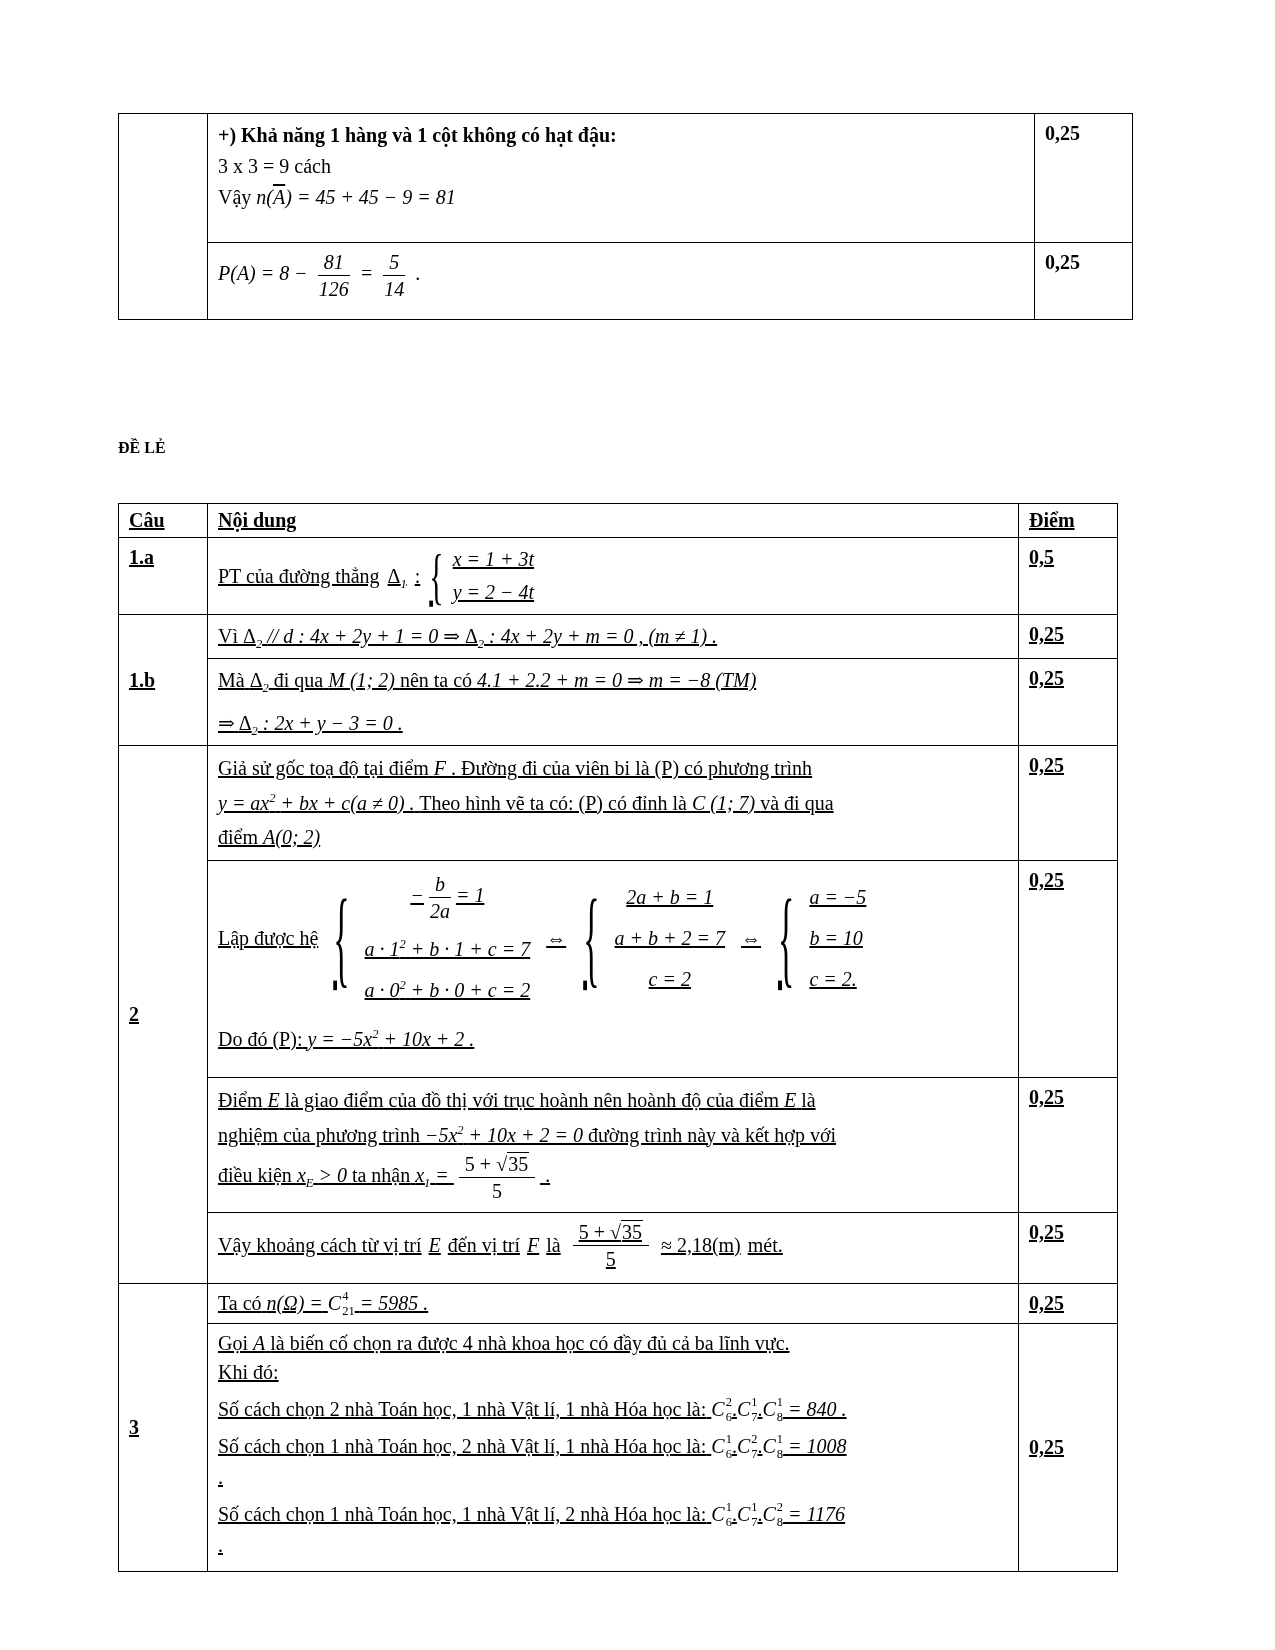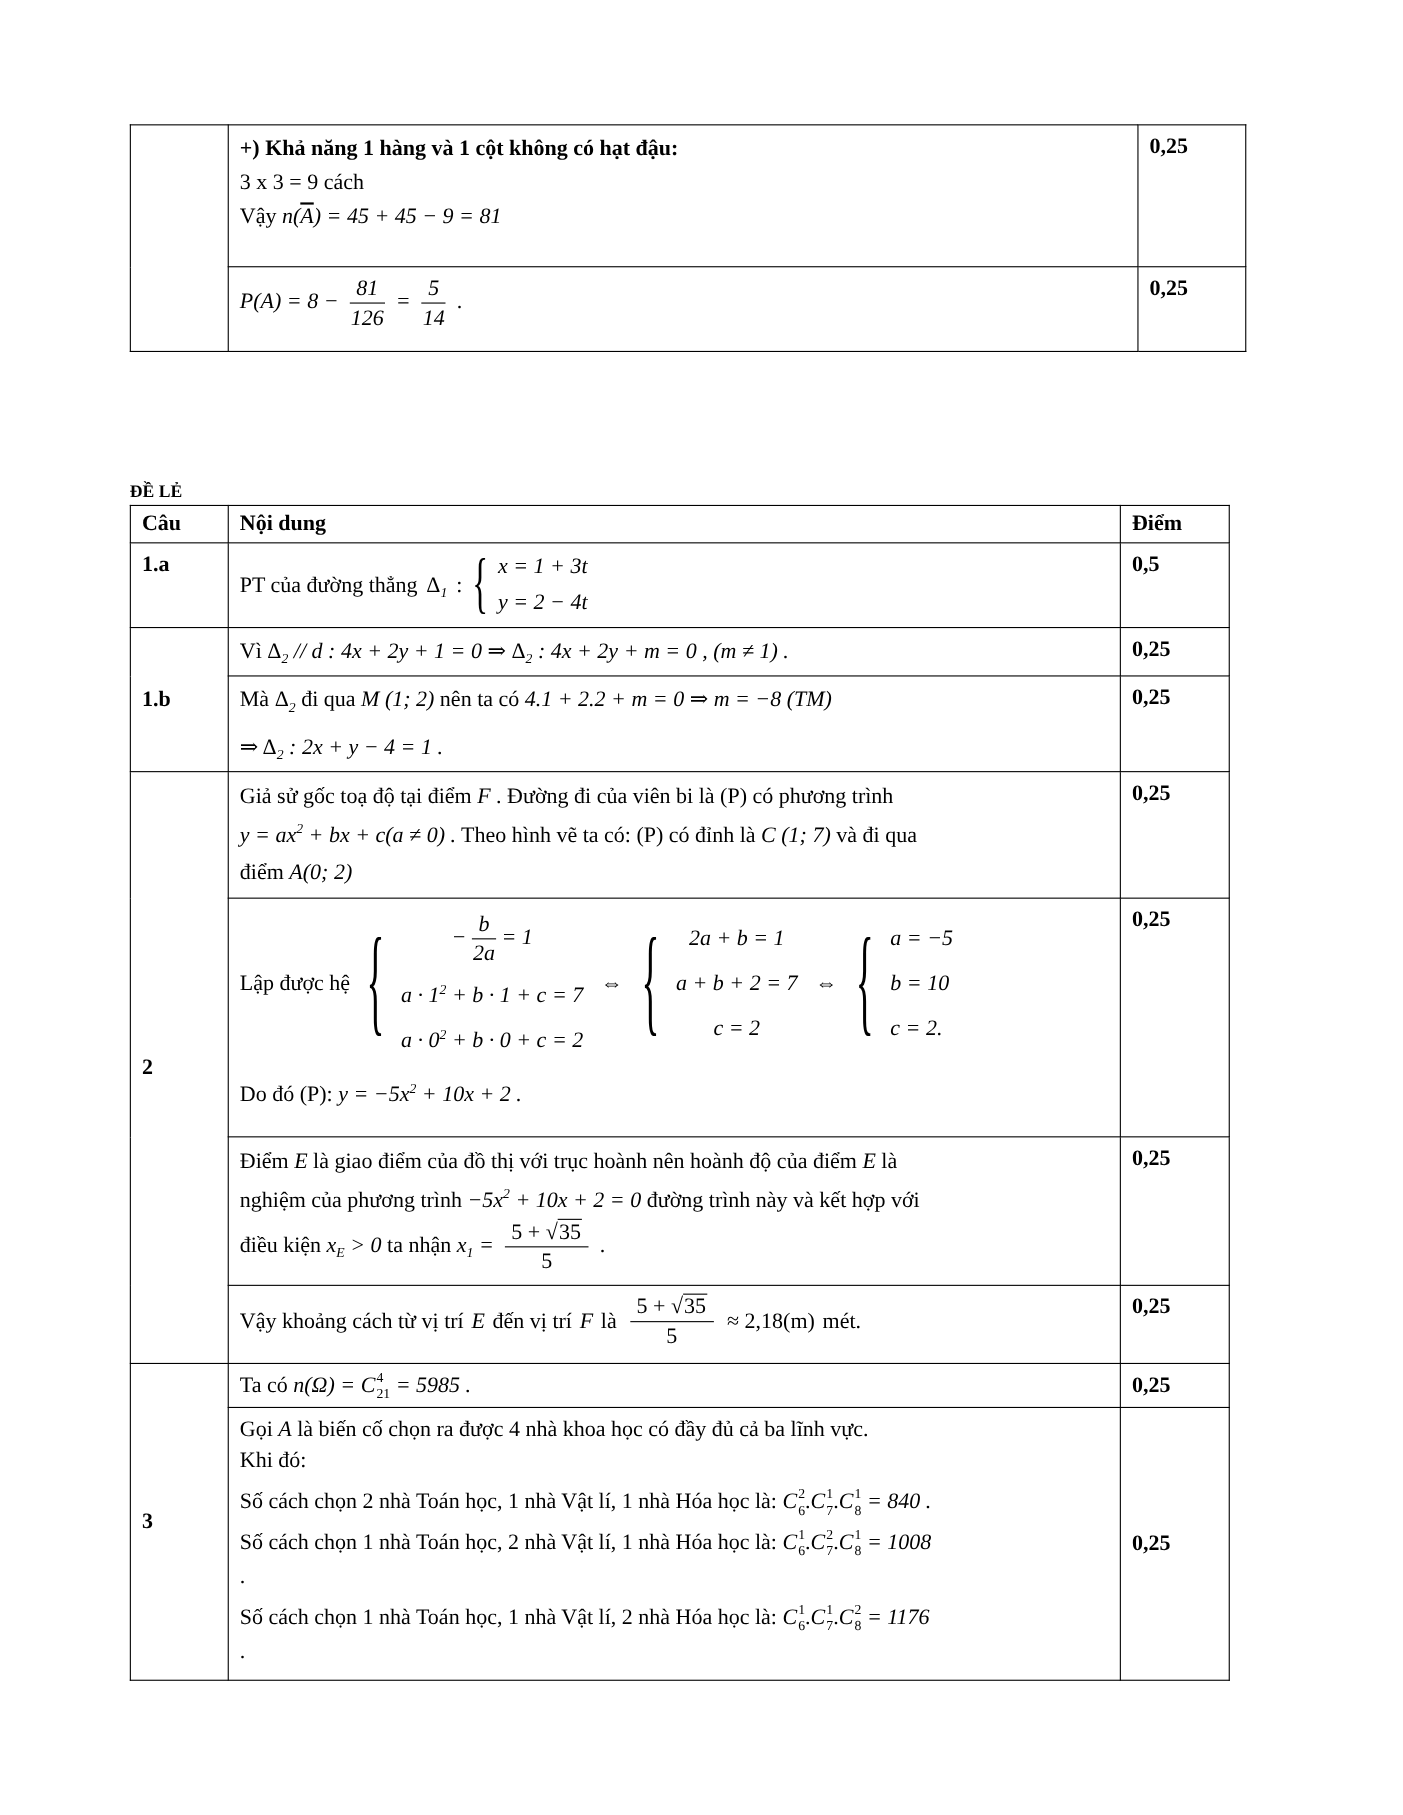--- a/index.html
+++ b/index.html
@@ -5,21 +5,21 @@
   html,body{margin:0;padding:0;}
   body{
     width:1275px;height:1650px;background:#ffffff;color:#000;
     font-family:"Liberation Serif","DejaVu Serif",serif;
     font-size:20px;line-height:1.45;
   }
   .content{padding-top:113px;margin-left:118px;width:1014px;}
   table{border-collapse:collapse;table-layout:fixed;padding-left:12px;}
   td{border:1.5px solid #000;vertical-align:top;padding:5px 10px;overflow:hidden;}
   .top-tbl{width:1014px;}
-  .main-tbl{width:999px;}
+  .main-tbl{width:999px;margin-top:44px;text-decoration:underline;}
   .heading{font-size:16px;font-weight:bold;margin:116px 0 0 0;font-family:"Liberation Serif","DejaVu Serif",serif;}
   .cau-cell{font-weight:bold;}
   .vmid{vertical-align:middle;}
   .diem-cell{font-weight:bold;}
   .hdr td{font-weight:bold;height:26px;padding-top:2px;padding-bottom:2px;}
   .h-t1{height:118px;} .h-t2{height:66px;}
   .h-r1a{height:66px;} .h-1b1{height:32px;} .h-1b2{height:66px;}
   .h-2s1{height:104px;} .h-2s2{height:206px;} .h-2s3{height:124px;} .h-2s4{height:60px;}
   .h-3s1{height:24px;} .h-3s2{height:228px;}
   .bold-line{font-weight:bold;}
@@ -151,21 +151,21 @@
           <span class="up">Mà</span>
           <span class="math"><span class="up">Δ</span><sub>2</sub></span>
           <span class="up">đi qua</span>
           <span class="math">M (1; 2)</span>
           <span class="up">nên ta có</span>
           <span class="math">4.1 + 2.2 + m = 0 ⇒ m = −8 (TM)</span>
         </div>
         <div class="line">
           <span class="up">⇒</span>
           <span class="math"><span class="up">Δ</span><sub>2</sub></span>
-          <span class="math">: 2x + y − 4 = 1 .</span>
+          <span class="math">: 2x + y − 3 = 0 .</span>
         </div>
       </td>
       <td class="diem-cell">0,25</td>
     </tr>
 
     <tr>
       <td class="cau-cell vmid" rowspan="4">2</td>
       <td class="h-2s1 loose">
         <div>
           <span class="up">Giả sử gốc toạ độ tại điểm</span>

